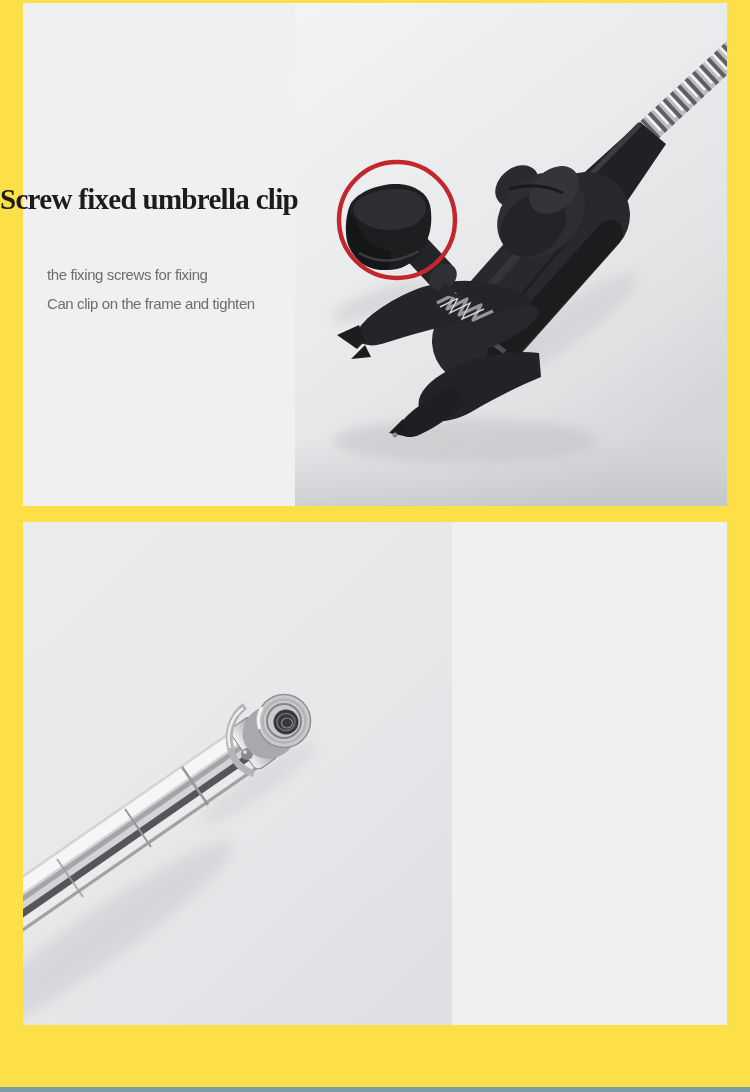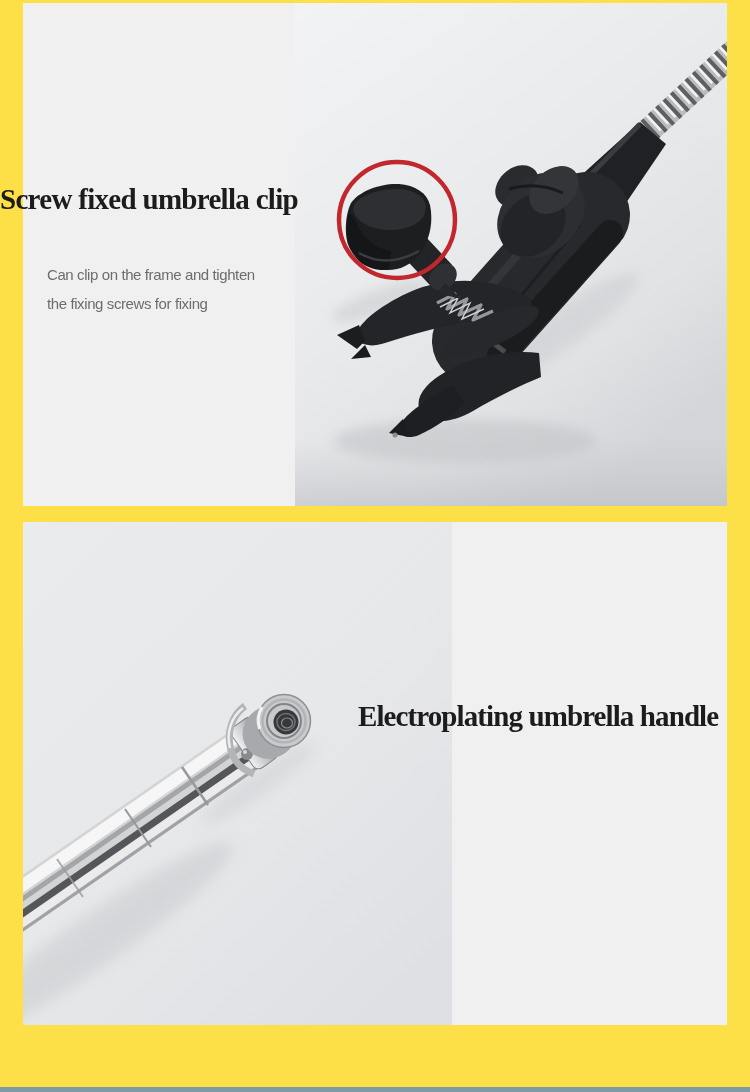--- a/index.html
+++ b/index.html
@@ -116,22 +116,22 @@
         <circle cx="102" cy="217" r="58" fill="none" stroke="#c1272d" stroke-width="4.5"></circle>
 
         <rect x="0" y="435" width="432" height="68" fill="url(#fade1)"></rect>
       </svg>
     </div>
 
   </div>
 
   <h2 class="heading h1">Screw fixed umbrella clip</h2>
   <div class="body1">
+    <div>the fixing screws for fixing</div>
     <div>Can clip on the frame and tighten</div>
-    <div>the fixing screws for fixing</div>
   </div>
 
   <div class="sec" style="left:23px;top:522px;width:704px;height:503px;">
     <div class="photo" style="left:0;top:0;width:429px;height:503px;">
       <svg width="429" height="503" viewBox="0 0 429 503" xmlns="http://www.w3.org/2000/svg">
         <defs>
           <linearGradient id="pbg2" x1="0" y1="0" x2="0.8" y2="1">
             <stop offset="0" stop-color="#eaebec"></stop>
             <stop offset="0.55" stop-color="#e7e8ea"></stop>
             <stop offset="1" stop-color="#dfe0e3"></stop>
@@ -180,16 +180,15 @@
           <circle cx="263" cy="200" r="12.5" fill="#37383b"></circle>
           <ellipse cx="263" cy="200" rx="9" ry="8.5" fill="none" stroke="#707174" stroke-width="1.6"></ellipse>
           <ellipse cx="264" cy="201" rx="5.5" ry="5" fill="none" stroke="#8b8c90" stroke-width="1.2"></ellipse>
           <path d="M 239,185 A 26.5 26.5 0 0 0 236.5,207" fill="none" stroke="#fbfbfc" stroke-width="3" opacity="0.9"></path>
         </g>
       </svg>
     </div>
     <div class="panel" style="left:429px;top:0;width:275px;height:503px;"></div>
   </div>
 
-  <h2 class="heading h2e">Electroplating umbrella handle</h2>
 
   <div class="footer-bar"></div>
 </div>
 
 </body></html>

